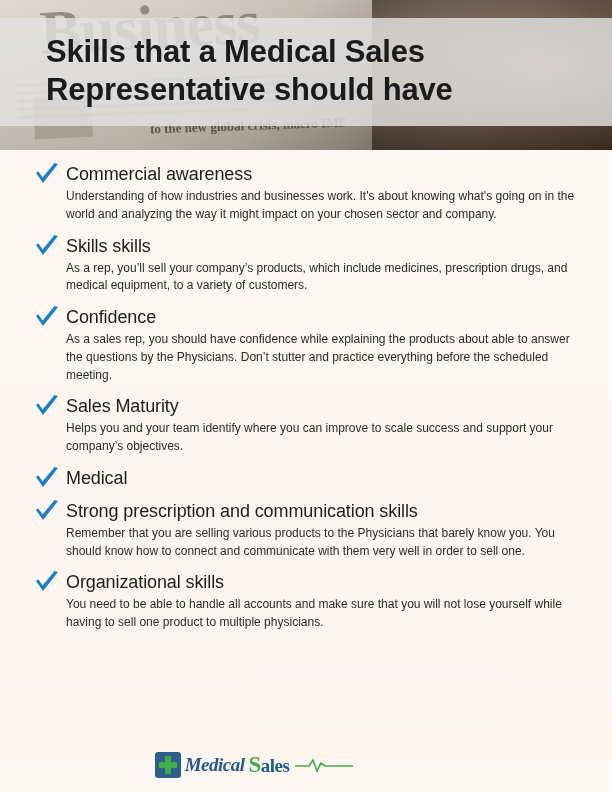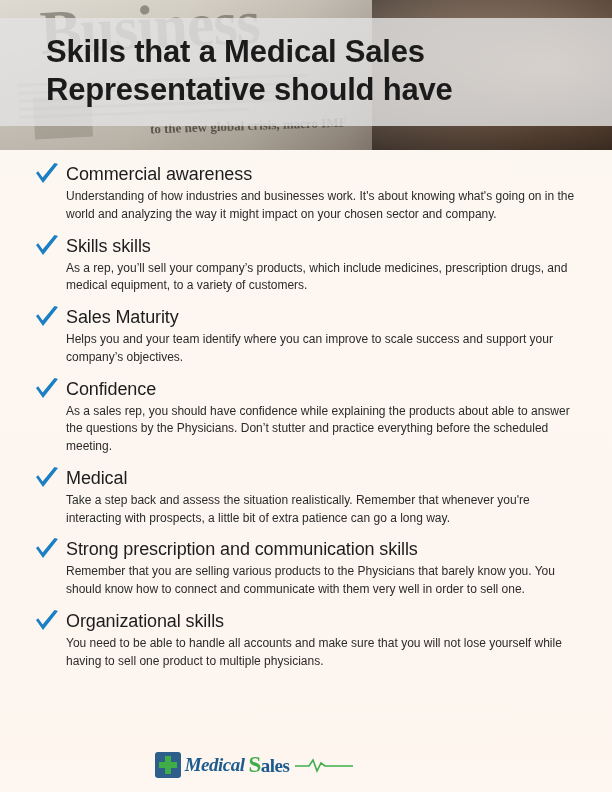--- a/index.html
+++ b/index.html
@@ -244,42 +244,41 @@
       <h2 class="item-title">Skills skills</h2>
       <p class="item-body">As a rep, you’ll sell your company’s products, which include medicines, prescription drugs, and medical equipment, to a variety of customers.</p>
     </div>
 
     <div class="item">
       <span class="check">
         <svg viewBox="0 0 26 26" width="26" height="26">
             <path d="M2 11 L9 21 L24 2 L20.5 1 L8.6 15.5 L4.2 9.2 Z" fill="#1b7fc4"></path>
           </svg>
       </span>
+      <h2 class="item-title">Confidence</h2>
+      <p class="item-body">As a sales rep, you should have confidence while explaining the products about able to answer the questions by the Physicians. Don’t stutter and practice everything before the scheduled meeting.</p>
+    </div>
+
+    <div class="item">
+      <span class="check">
+        <svg viewBox="0 0 26 26" width="26" height="26">
+            <path d="M2 11 L9 21 L24 2 L20.5 1 L8.6 15.5 L4.2 9.2 Z" fill="#1b7fc4"></path>
+          </svg>
+      </span>
       <h2 class="item-title">Sales Maturity</h2>
       <p class="item-body">Helps you and your team identify where you can improve to scale success and support your company’s objectives.</p>
     </div>
 
     <div class="item">
       <span class="check">
         <svg viewBox="0 0 26 26" width="26" height="26">
             <path d="M2 11 L9 21 L24 2 L20.5 1 L8.6 15.5 L4.2 9.2 Z" fill="#1b7fc4"></path>
           </svg>
       </span>
-      <h2 class="item-title">Confidence</h2>
-      <p class="item-body">As a sales rep, you should have confidence while explaining the products about able to answer the questions by the Physicians. Don’t stutter and practice everything before the scheduled meeting.</p>
-    </div>
-
-    <div class="item">
-      <span class="check">
-        <svg viewBox="0 0 26 26" width="26" height="26">
-            <path d="M2 11 L9 21 L24 2 L20.5 1 L8.6 15.5 L4.2 9.2 Z" fill="#1b7fc4"></path>
-          </svg>
-      </span>
       <h2 class="item-title">Medical</h2>
-      <p class="item-body">Take a step back and assess the situation realistically. Remember that whenever you're interacting with prospects, a little bit of extra patience can go a long way.</p>
     </div>
 
     <div class="item">
       <span class="check">
         <svg viewBox="0 0 26 26" width="26" height="26">
             <path d="M2 11 L9 21 L24 2 L20.5 1 L8.6 15.5 L4.2 9.2 Z" fill="#1b7fc4"></path>
           </svg>
       </span>
       <h2 class="item-title">Strong prescription and communication skills</h2>
       <p class="item-body">Remember that you are selling various products to the Physicians that barely know you. You should know how to connect and communicate with them very well in order to sell one.</p>

